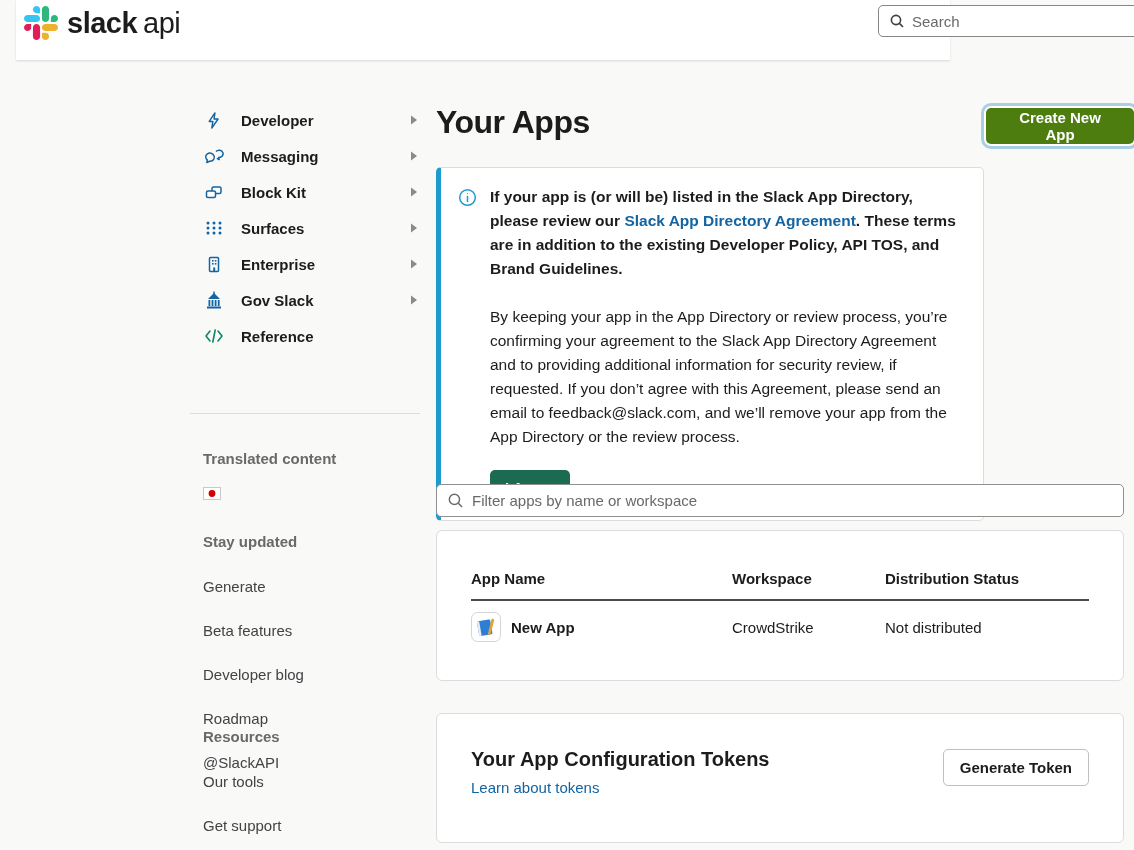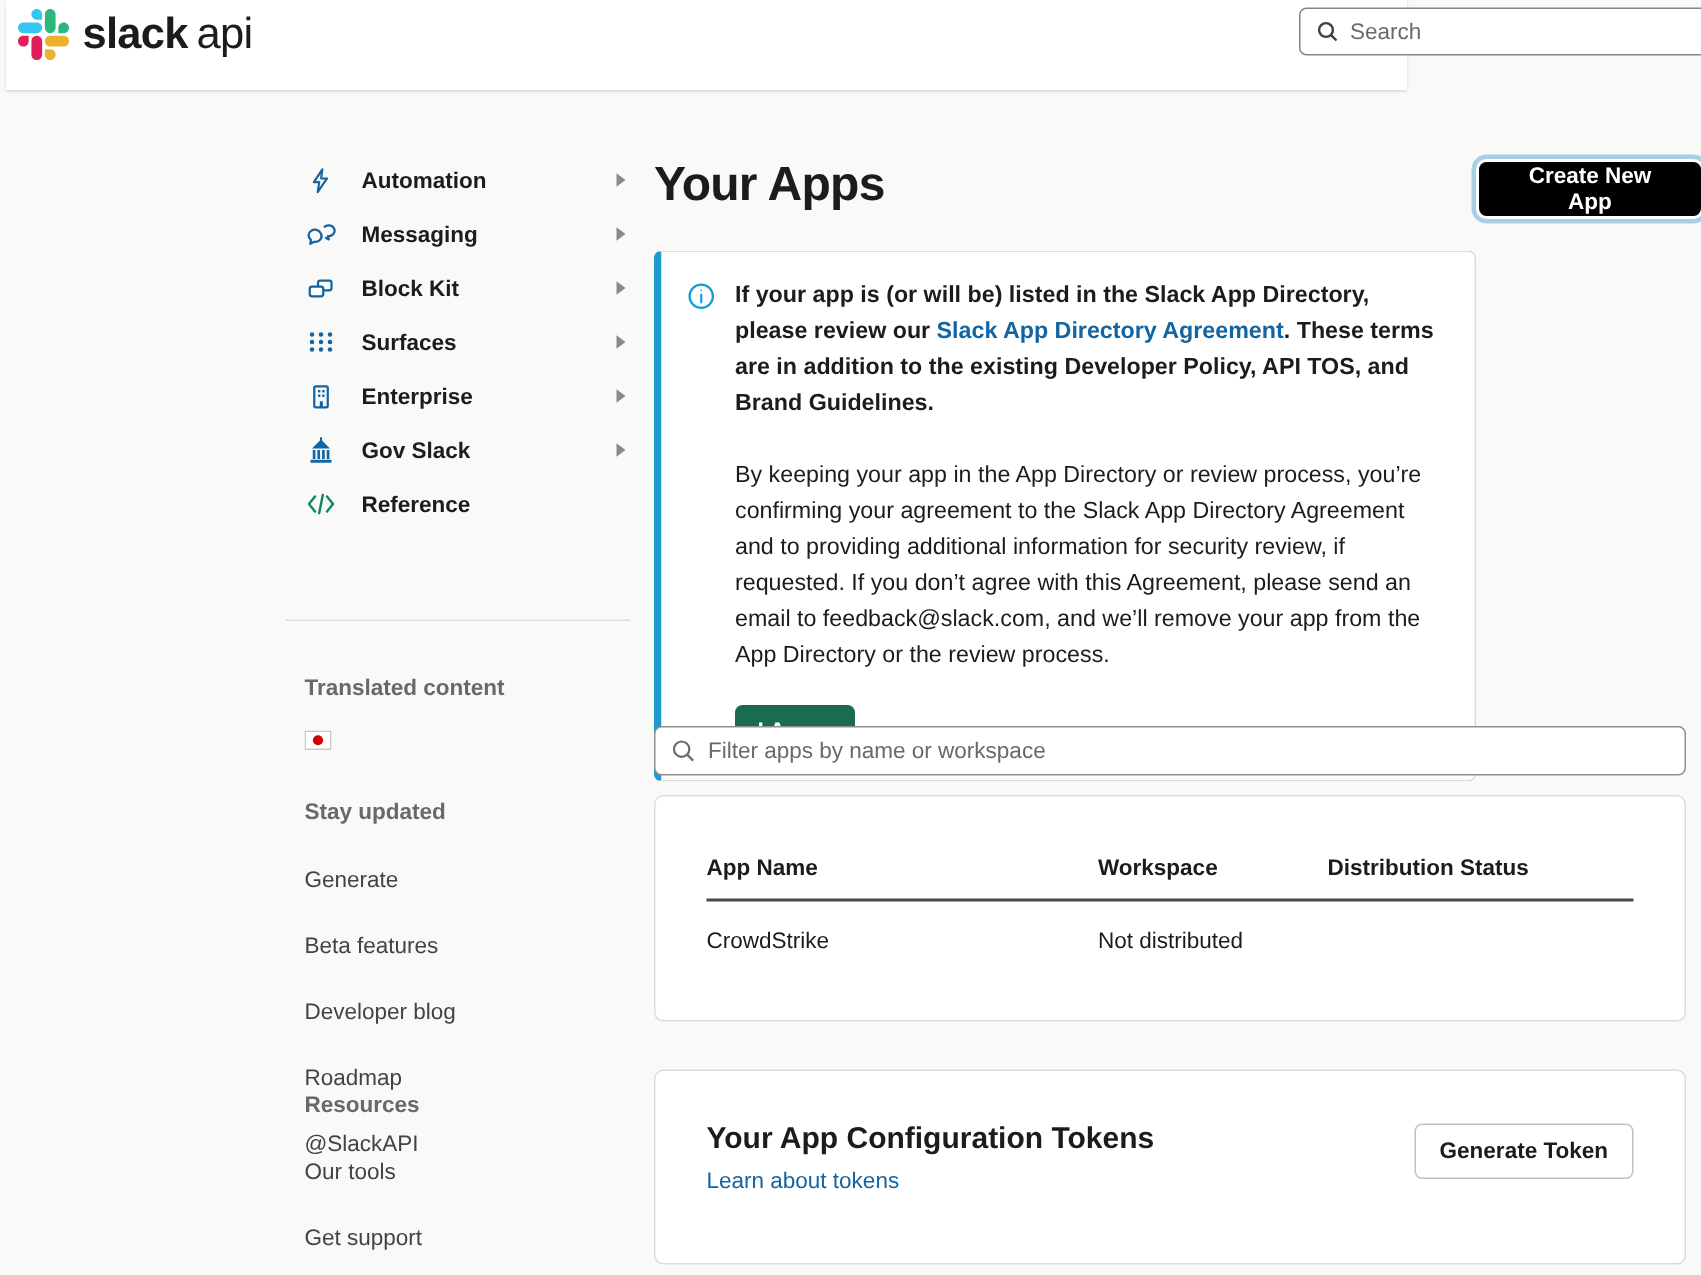--- a/index.html
+++ b/index.html
@@ -6,21 +6,21 @@
   html, body { width: 1134px; height: 850px; }
   body {
     font-family: "Liberation Sans", sans-serif;
     background: #f9f9f8;
     color: #1d1c1d;
     position: relative;
     overflow: hidden;
   }
   
   .header {
-    position: absolute; top: 0; left: 4px; width: 934px; height: 60px;
+    position: absolute; top: 0; left: 16px; width: 934px; height: 60px;
     background: #fff; z-index: 20;
     box-shadow: 0 1px 2px rgba(0,0,0,.14);
   }
   .logo { position: absolute; left: 8px; top: 6px; display: flex; align-items: center; gap: 9px; cursor: pointer; }
   .logo svg { width: 34px; height: 34px; }
   .logo-text { font-size: 29px; letter-spacing: -0.5px; }
   .logo-brand { font-weight: 700; }
   .logo-suffix { font-weight: 300; margin-left: 6px; }
   .search-box {
     position: absolute; left: 862px; top: 5px; width: 288px; height: 32px;
@@ -53,21 +53,21 @@
   .resources .side-link { margin-top: 24px; line-height: 20px; }
   .resources .side-link:first-of-type { margin-top: 27px; }
 
   
   .page-title {
     position: absolute; left: 436px; top: 104px;
     font-size: 32px; font-weight: 700; letter-spacing: -0.5px;
   }
   .create-btn {
     position: absolute; left: 986px; top: 108px; height: 36px; padding: 0 17px;
-    background: #000000; color: #fff; font-size: 15px; font-weight: 700;
+    background: #4d7c0f; color: #fff; font-size: 15px; font-weight: 700;
     border: none; border-radius: 5px; cursor: pointer;
     font-family: "Liberation Sans", sans-serif;
     box-shadow: 0 0 0 2px #ffffff, 0 0 0 5px #a9cfe5;
   }
   .notice {
     position: absolute; left: 436px; top: 167px; width: 548px;
     background: #fff; border: 1px solid #dcdcdc; border-left: 5px solid #1d9bd1;
     border-radius: 5px; padding: 17px 26px 16px 17px;
     display: flex; gap: 12px;
   }
@@ -159,21 +159,21 @@
 </div>
 
 <div class="sidebar">
 
   <div class="nav-item">
     <span class="nav-icon">
       <svg width="19" height="19" viewBox="0 0 20 20" fill="none" stroke="#1264a3" stroke-width="1.5" stroke-linejoin="round">
         <path d="M11.5 2 L5.5 11 H9.3 L8.2 18 L14.8 8.4 H10.6 Z"></path>
       </svg>
     </span>
-    <span class="nav-label">Automation</span>
+    <span class="nav-label">Developer</span>
     <span class="chev">
       <svg width="8" height="10" viewBox="0 0 8 10">
           <polygon points="1,0.5 7,5 1,9.5" fill="#8a8a8a"></polygon>
         </svg>
     </span>
   </div>
 
   <div class="nav-item">
     <span class="nav-icon">
       <svg width="20" height="20" viewBox="0 0 20 20" fill="none" stroke="#1264a3" stroke-width="1.5" stroke-linejoin="round">
@@ -338,20 +338,35 @@
 </div>
 
 <div class="apps-card">
   <div class="apps-table">
     <div class="apps-head">
       <span class="col">App Name</span>
       <span class="col">Workspace</span>
       <span class="col">Distribution Status</span>
     </div>
     <div class="apps-row">
+      <span class="app-name-cell">
+        <span style="line-height:0;">
+          <svg width="30" height="30" viewBox="0 0 30 30">
+            <rect x="0.5" y="0.5" width="29" height="29" rx="6" fill="#ffffff" stroke="#d4d4d4"></rect>
+            <g transform="rotate(-10 15 16)">
+              <rect x="7" y="8" width="13.5" height="15" rx="1.5" fill="#2e7fd4"></rect>
+              <rect x="7" y="8" width="2.4" height="15" rx="1" fill="#e9edf2"></rect>
+            </g>
+            <g transform="rotate(14 20 15)">
+              <rect x="18.6" y="6.5" width="2.8" height="16.5" rx="1.2" fill="#e0a23e"></rect>
+            </g>
+          </svg>
+        </span>
+        <a class="app-name">New App</a>
+      </span>
       <span class="cell">CrowdStrike</span>
       <span class="cell">Not distributed</span>
     </div>
   </div>
 </div>
 
 <div class="tokens-card">
   <div class="tokens-heading">Your App Configuration Tokens</div>
   <a class="tokens-link">Learn about tokens</a>
   <button class="generate-btn">Generate Token</button>

